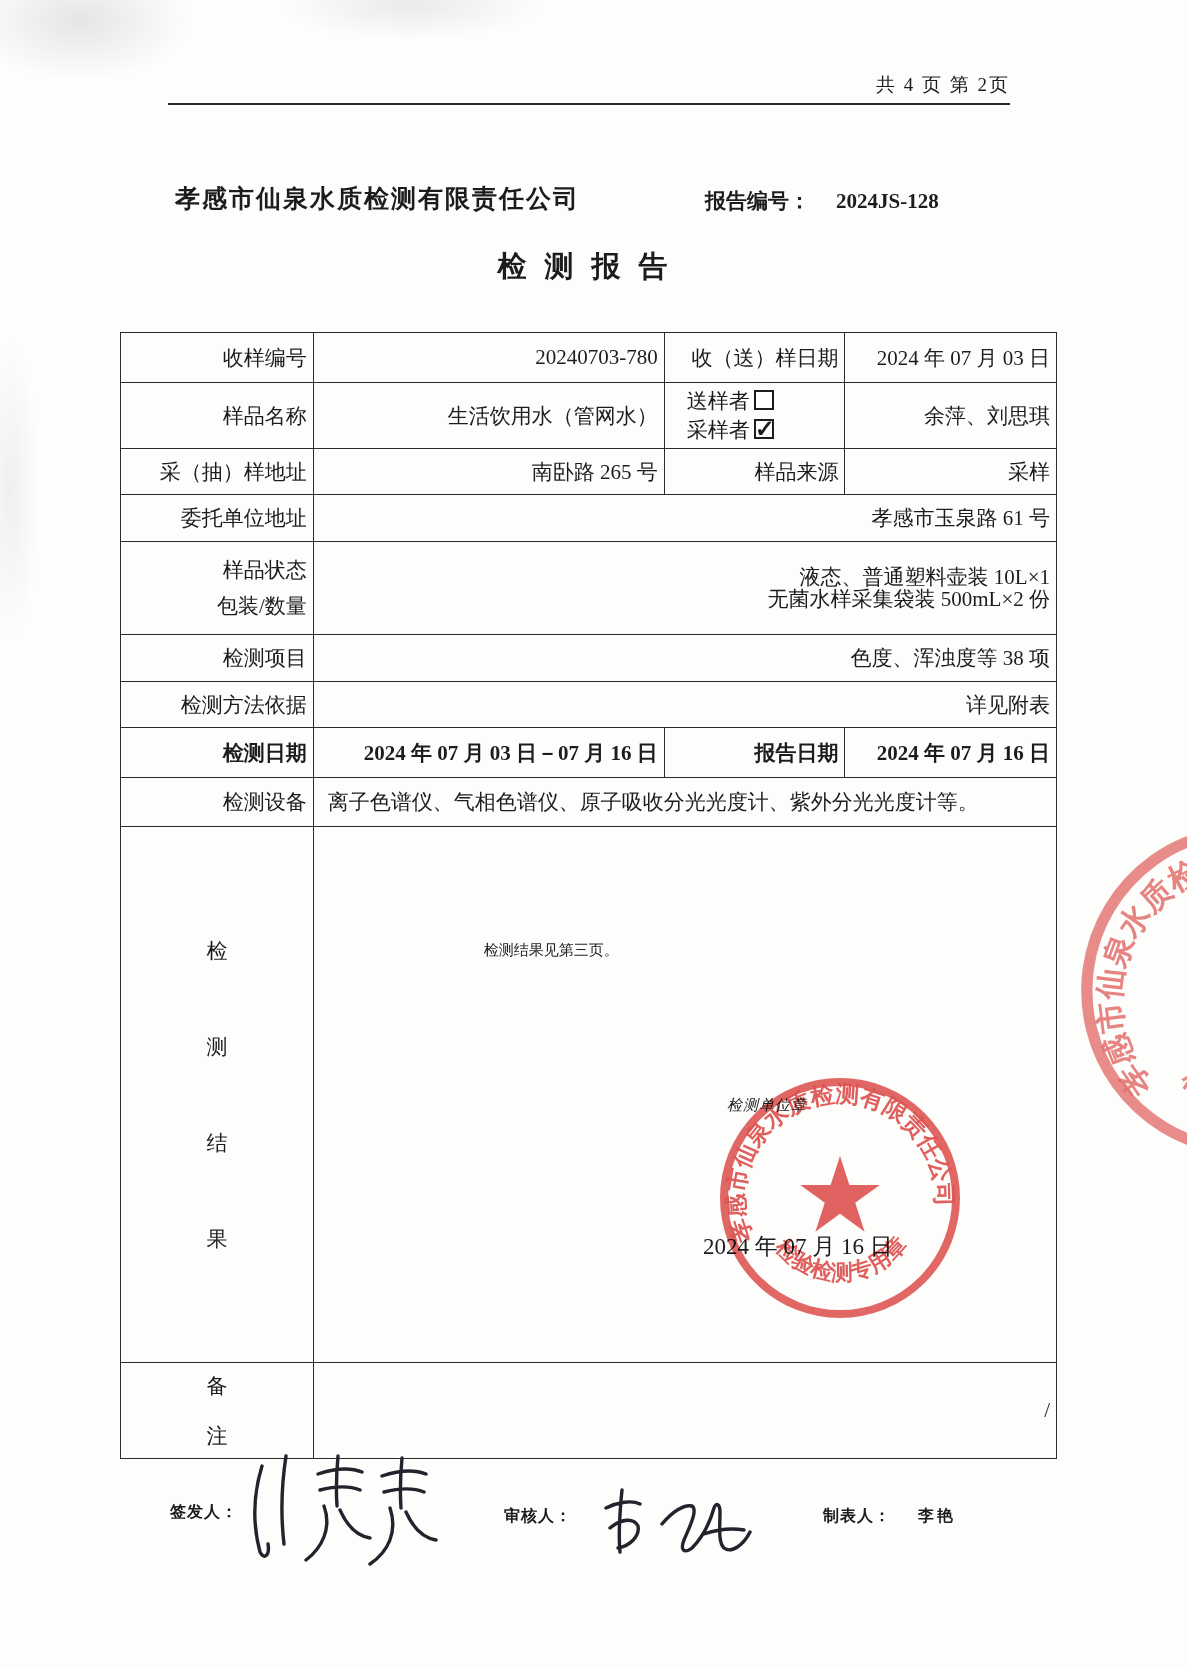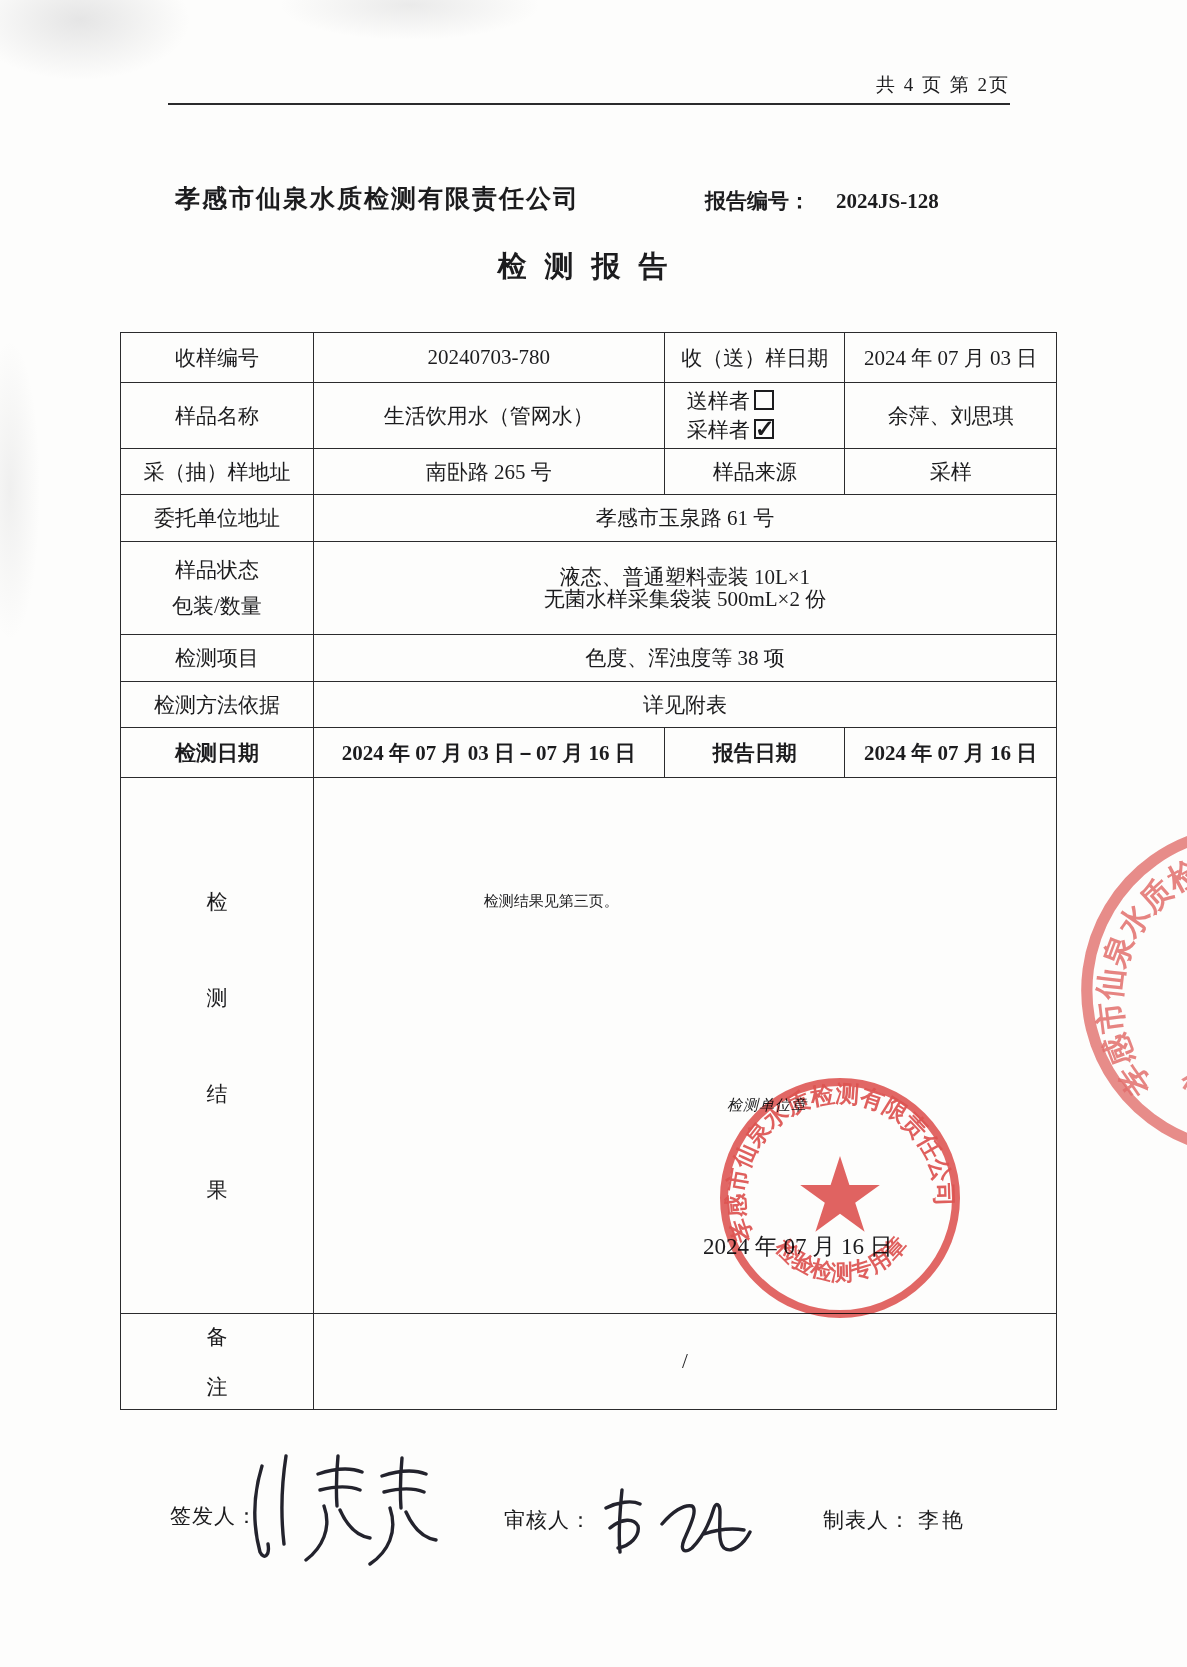--- a/index.html
+++ b/index.html
@@ -24,21 +24,21 @@
 
   .company{position:absolute;left:175px;top:182px;font-size:25px;font-weight:700;
            letter-spacing:2px;}
   .repno{position:absolute;left:705px;top:187px;font-size:21px;font-weight:700;}
   .repno .val{margin-left:26px;font-weight:700;}
   .doctitle{position:absolute;left:0;top:247px;width:1165px;text-align:center;
             font-size:29px;font-weight:700;letter-spacing:18px;text-indent:18px;}
 
   table.report{position:absolute;left:120px;top:332px;width:937px;
                border-collapse:collapse;table-layout:fixed;font-size:21px;}
-  table.report td{border:1.6px solid #2b2b2d;text-align:center;vertical-align:middle;
+  table.report td{border:1.6px solid #2b2b2d;text-align:right;vertical-align:middle;
                   padding:2px 6px;overflow:hidden;}
   col.c1{width:20.6%;}col.c2{width:37.5%;}col.c3{width:19.3%;}col.c4{width:22.6%;}
   tr.r1{height:50px;}tr.r2{height:66px;}tr.r3{height:46px;}tr.r4{height:47px;}
   tr.r5{height:93px;}tr.r6{height:47px;}tr.r7{height:46px;}tr.r8{height:50px;font-weight:bold;}
   tr.r9{height:49px;}tr.r10{height:536px;}tr.r11{height:96px;}
 
   .twoline div{line-height:1.05;}
   .left{text-align:left !important;padding-left:14px !important;}
   .cbline{text-align:left !important;padding-left:22px !important;line-height:1.35;}
   .cb{display:inline-block;width:16px;height:16px;border:2.2px solid #1c1c1e;
@@ -52,21 +52,21 @@
   .resulttext{position:absolute;left:170px;top:114px;font-size:15px;}
 
   .stamp-label{position:absolute;left:727px;top:1096px;font-size:15px;letter-spacing:1px;z-index:3;font-style:italic;}
   .stamp-date{position:absolute;left:703px;top:1231px;font-size:23px;z-index:3;}
 
   .stamp-main{position:absolute;left:710px;top:1068px;z-index:4;mix-blend-mode:multiply;}
   .stamp-edge{position:absolute;left:1085px;top:812px;z-index:4;mix-blend-mode:multiply;
               transform:rotate(-14deg);}
 
   .sigrow{position:absolute;left:0;top:0;width:100%;height:100%;pointer-events:none;}
-  .siglabel{position:absolute;font-size:21px;letter-spacing:1px;}
+  .siglabel{position:absolute;font-size:16px;letter-spacing:1px;font-weight:bold;}
   .lb-issue{left:170px;top:1502px;}
   .lb-review{left:504px;top:1506px;}
   .lb-prepare{left:823px;top:1506px;}
   .nm-prepare{left:918px;top:1506px;letter-spacing:3px;}
   .sig1{position:absolute;left:240px;top:1448px;}
   .sig2{position:absolute;left:592px;top:1474px;}
 </style>
 </head>
 <body>
 
@@ -134,20 +134,24 @@
     </tr>
     <tr class="r7">
       <td>检测方法依据</td>
       <td colspan="3">详见附表</td>
     </tr>
     <tr class="r8">
       <td>检测日期</td>
       <td>2024 年 07 月 03 日－07 月 16 日</td>
       <td>报告日期</td>
       <td>2024 年 07 月 16 日</td>
+    </tr>
+    <tr class="r9">
+      <td>检测设备</td>
+      <td colspan="3" class="left">离子色谱仪、气相色谱仪、原子吸收分光光度计、紫外分光光度计等。</td>
     </tr>
     <tr class="r10">
       <td>
         <div class="vlabel result">
           <span>检</span>
           <span>测</span>
           <span>结</span>
           <span>果</span>
         </div>
       </td>

